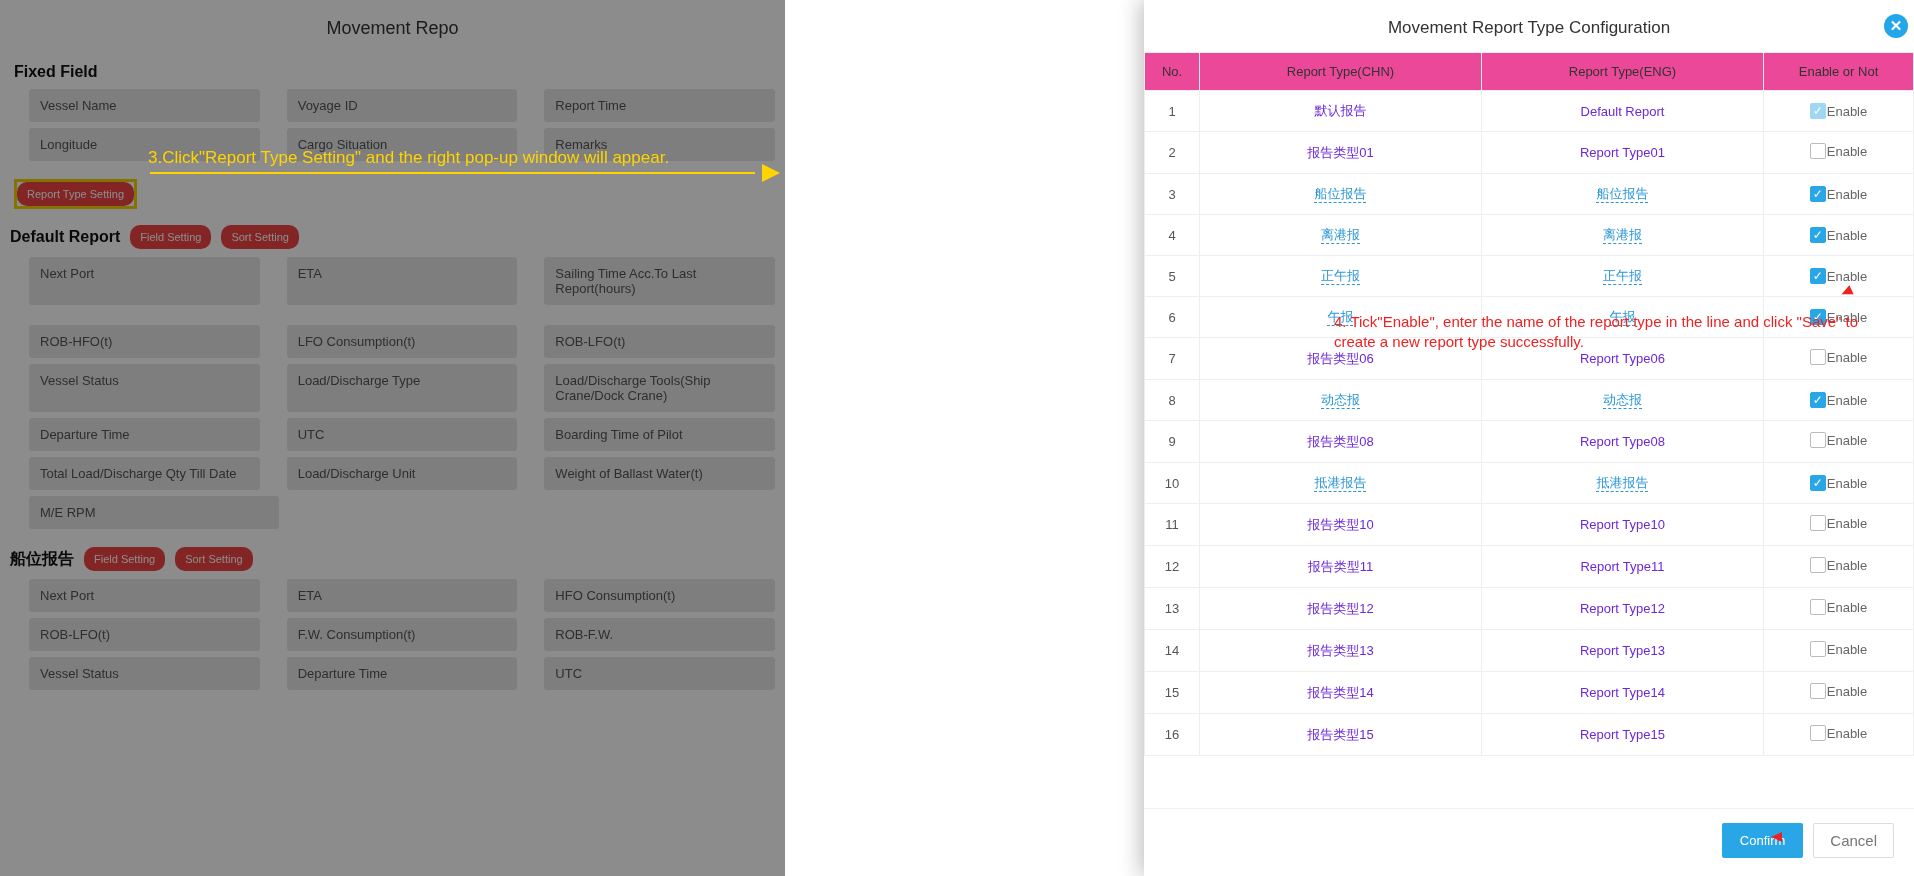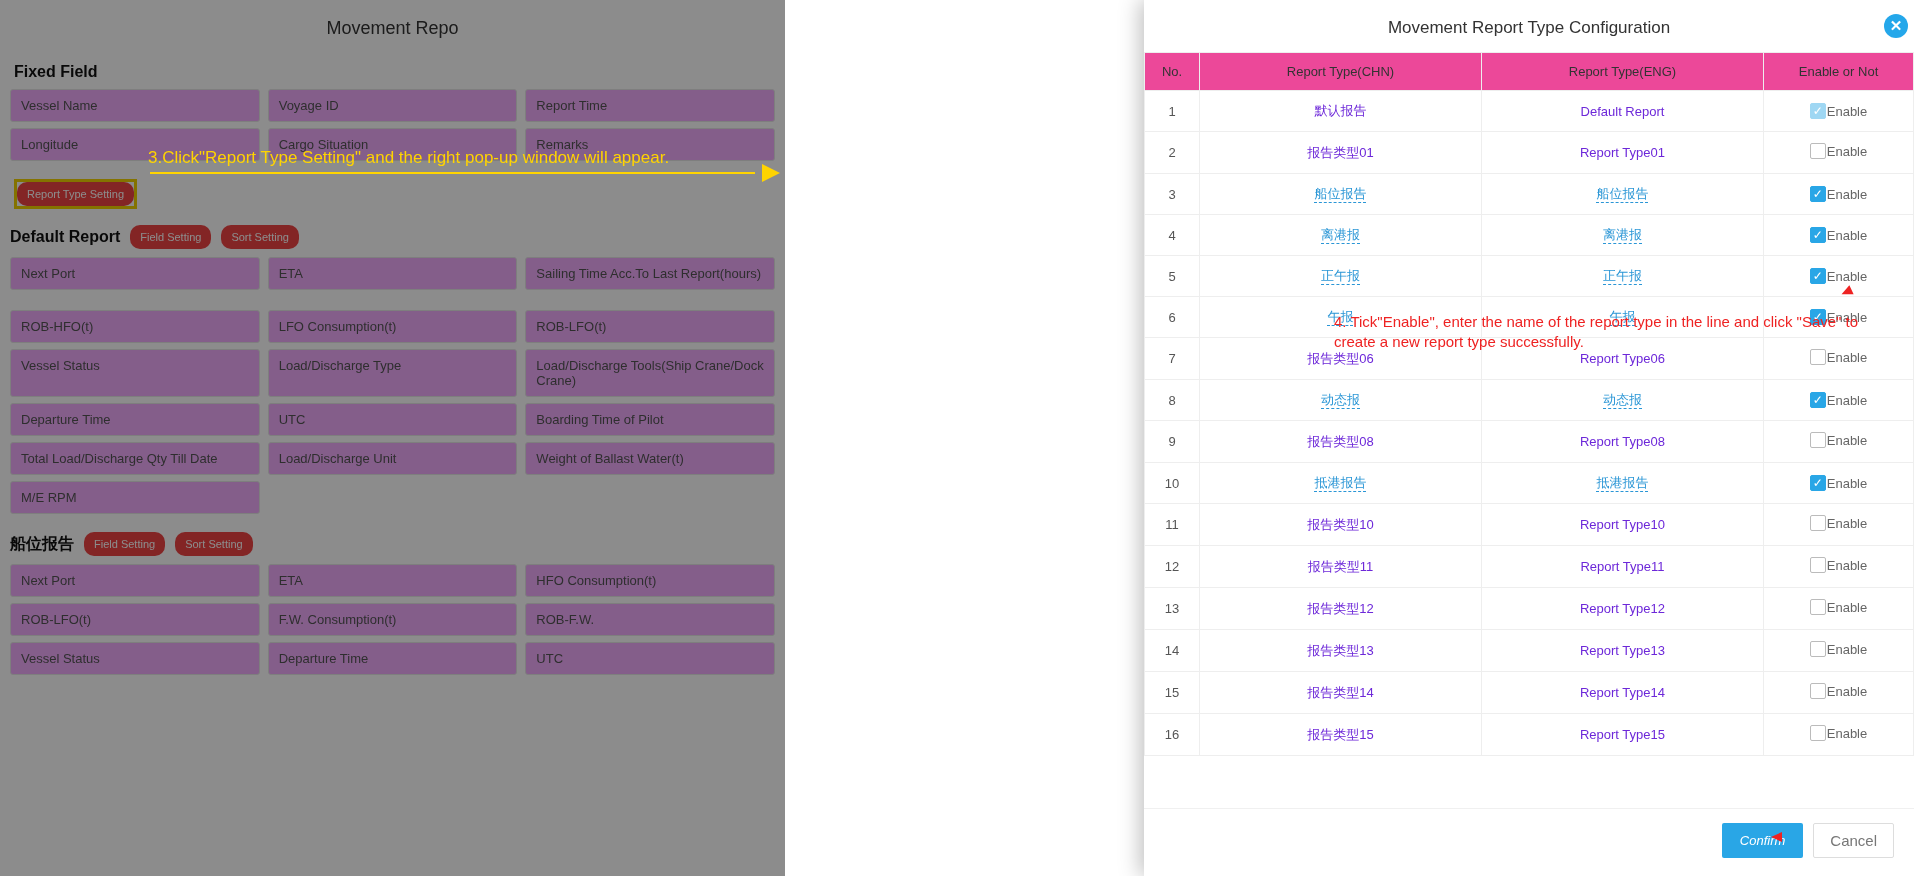--- a/index.html
+++ b/index.html
@@ -3,21 +3,21 @@
 <meta charset="utf-8">
 <style>
   * { box-sizing: border-box; margin: 0; padding: 0; }
   body { font-family: "Segoe UI", Arial, sans-serif; font-size: 13px; color: #333; background: #fff; position: relative; width: 1914px; height: 876px; overflow: hidden; }
 
   
   .bg-page { position: absolute; left: 0; top: 0; width: 785px; height: 876px; padding: 0 10px; }
   .bg-header { text-align: center; padding: 18px 0 10px; font-size: 18px; color: #333; }
   .section-title { font-size: 16px; font-weight: bold; margin: 14px 0 8px 4px; color: #111; }
   .grid-row { display: flex; gap: 8px; margin-bottom: 6px; }
-  .cell { flex: 1; background: #f0abfc; border: 1px solid #e5e5e5; border-radius: 3px; padding: 8px 10px; color: #555; font-size: 13px; }
+  .cell { flex: 1; background: #e5e5e5; border: 1px solid #e5e5e5; border-radius: 3px; padding: 8px 10px; color: #555; font-size: 13px; margin-left: 19px; }
   .single-row .cell { flex: 0 0 calc((100% - 16px)/3); }
 
   .btn-blue { background: #ef4444; color: #fff; border: none; padding: 7px 13px; font-size: 12px; border-radius: 10px; cursor: pointer; }
   .btn-blue.small { padding: 6px 10px; font-size: 11px; }
   .yellow-box { display: inline-block; border: 3px solid #f1d200; padding: 0; margin: 12px 0 16px 4px; }
   .yellow-box .btn-blue { display: block; }
 
   .section-row { display: flex; align-items: center; gap: 10px; margin-bottom: 8px; }
 
   
@@ -41,21 +41,21 @@
   td.plain span { color: #6d28d9; }
   .chk-wrap { display: inline-flex; align-items: center; gap: 1px; }
   .chk { width: 16px; height: 16px; border: 1px solid #bbb; border-radius: 2px; display:inline-flex; align-items:center; justify-content:center; background:#fff; cursor:pointer; }
   .chk.on { background: #29a6e6; border-color:#29a6e6; color:#fff; font-size:12px; }
   .chk.on::after { content: "✓"; }
   .chk.disabled { background:#9fd7f3; border-color:#9fd7f3; color:#fff; font-size:12px; cursor: default;}
   .chk.disabled::after { content: "✓"; }
   .enable-lbl { color:#666; font-size:13px; }
 
   .panel-footer { display:flex; justify-content:flex-end; gap:10px; padding: 14px 20px 18px; border-top:1px solid #f0f0f0;}
-  .btn-confirm { background:#29a6e6; color:#fff; border:none; padding:8px 18px; border-radius:2px; font-size:13px; cursor:pointer;font-style:italic;}
+  .btn-confirm { background:#29a6e6; color:#fff; border:none; padding:8px 18px; border-radius:2px; font-size:13px; cursor:pointer;}
   .btn-cancel { background:#fff; color:#777; border:1px solid #ddd; padding:8px 16px; border-radius:2px; font-size:15px; cursor:pointer;}
 
   
   .annot4 { position: absolute; right: 40px; top: 312px; width: 540px; color: #e22; font-size: 15px; font-weight: 500; line-height: 1.35; z-index: 20; text-align:left;}
   .red-arrow { position:absolute; width:0;height:0; border-right:11px solid #e22; border-top:5px solid transparent; border-bottom:5px solid transparent; z-index:20;}
   .red-arrow.a1 { right: 62px; top: 287px; transform: rotate(-25deg);}
   .red-arrow.a2 { right: 132px; bottom: 34px; transform: rotate(0deg);}
 </style>
 </head>
 <body>

